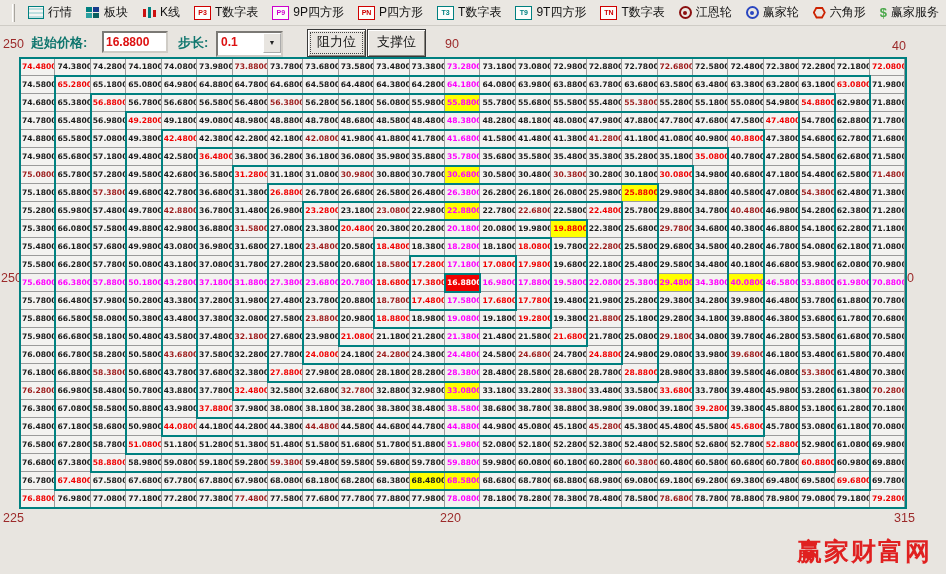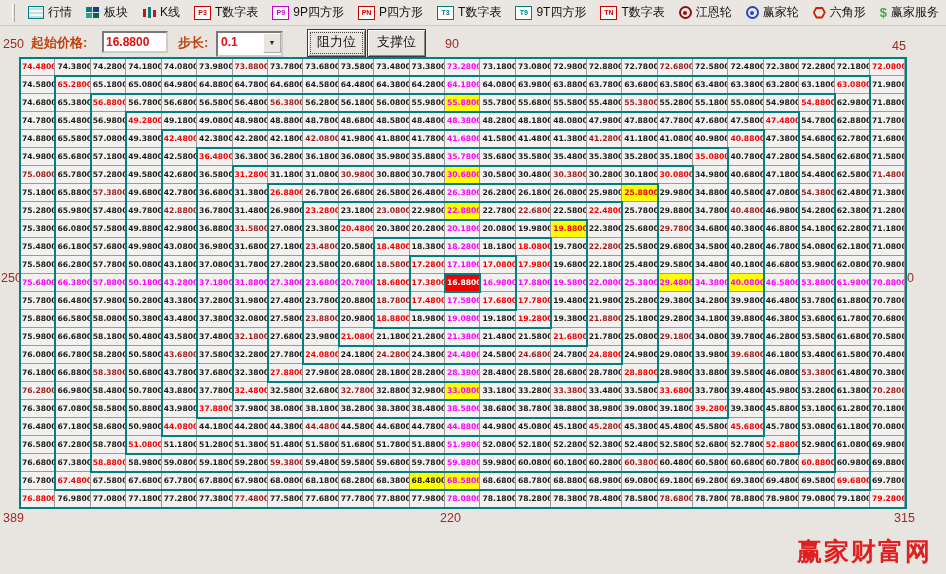--- a/index.html
+++ b/index.html
@@ -38,21 +38,21 @@
   .ic-candle i:nth-child(1){left:1px;top:3px;height:8px;}
   .ic-candle i:nth-child(2){left:6px;top:1px;height:11px;background:#008080;}
   .ic-candle i:nth-child(3){left:11px;top:4px;height:7px;}
   .ic-wheel{width:13px;height:13px;border-radius:50%;border:2px solid;box-sizing:border-box;position:relative;}
   .ic-wheel::after{content:"";position:absolute;left:2.5px;top:2.5px;width:4px;height:4px;border-radius:50%;background:currentColor;}
   .ic-hex{width:13px;height:12px;clip-path:polygon(25% 0,75% 0,100% 50%,75% 100%,25% 100%,0 50%);display:flex;align-items:center;justify-content:center;}
   .ic-hex i{width:9px;height:8px;background:#eae7e2;clip-path:polygon(25% 0,75% 0,100% 50%,75% 100%,25% 100%,0 50%);}
   .ic-dollar{font-size:13px;font-weight:bold;line-height:13px;}
   
   #controls{position:absolute;left:0;top:26px;width:946px;height:32px;background:#e8e5e0;}
-  #controls .blue-lbl{position:absolute;top:8px;color:#c2410c;font-weight:bold;font-size:13px;}
+  #controls .blue-lbl{position:absolute;top:8px;color:#0f766e;font-weight:bold;font-size:13px;}
   #lbl-start{left:31px;}
   #lbl-step{left:178px;}
   #start-input{
     position:absolute;left:102px;top:5px;width:58px;height:18px;
     background:#fff;border:2px inset #cfccc6;color:#dd1111;
     font-size:12px;font-weight:bold;font-family:inherit;padding:0 2px;
   }
   #step-select{
     position:absolute;left:216px;top:5px;width:60px;height:22px;
     background:#fff;border:2px inset #cfccc6;color:#dd1111;
@@ -186,24 +186,24 @@
     <div class="focus-dots"></div>
     <span>阻力位</span>
   </div>
   <div id="btn-support" class="win-btn">
     <span>支撑位</span>
   </div>
 </div>
 
 <span id="angle-135" class="angle">250</span>
 <span id="angle-90" class="angle">90</span>
-<span id="angle-45" class="angle">45</span>
+<span id="angle-45" class="angle">40</span>
 <span id="angle-180" class="angle">250</span>
 <span id="angle-0" class="angle">0</span>
-<span id="angle-225" class="angle">389</span>
+<span id="angle-225" class="angle">225</span>
 <span id="angle-270" class="angle">220</span>
 <span id="angle-315" class="angle">315</span>
 
 <div id="grid">
     <div class="cell c-red" style="left: 20px; top: 58px; width: 35.42px; height: 18px;">74.4800(577</div>
     <div class="cell" style="left: 55.42px; top: 58px; width: 35.42px; height: 18px;">74.3800(576</div>
     <div class="cell" style="left: 90.84px; top: 58px; width: 35.42px; height: 18px;">74.2800(575</div>
     <div class="cell" style="left: 126.26px; top: 58px; width: 35.42px; height: 18px;">74.1800(574</div>
     <div class="cell" style="left: 161.68px; top: 58px; width: 35.42px; height: 18px;">74.0800(573</div>
     <div class="cell" style="left: 197.1px; top: 58px; width: 35.42px; height: 18px;">73.9800(572</div>

